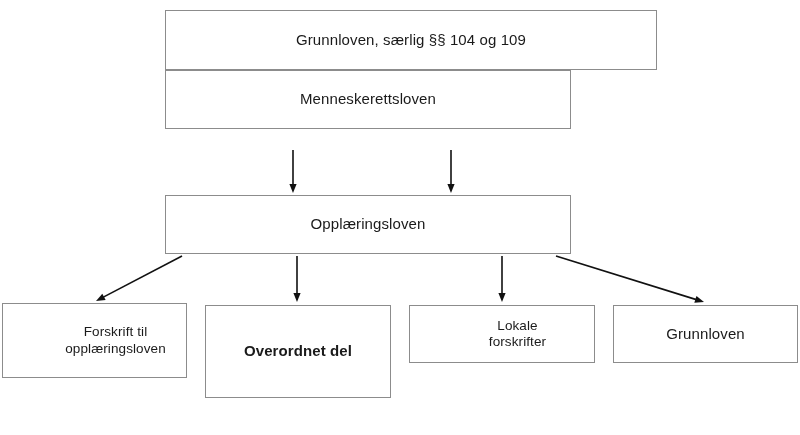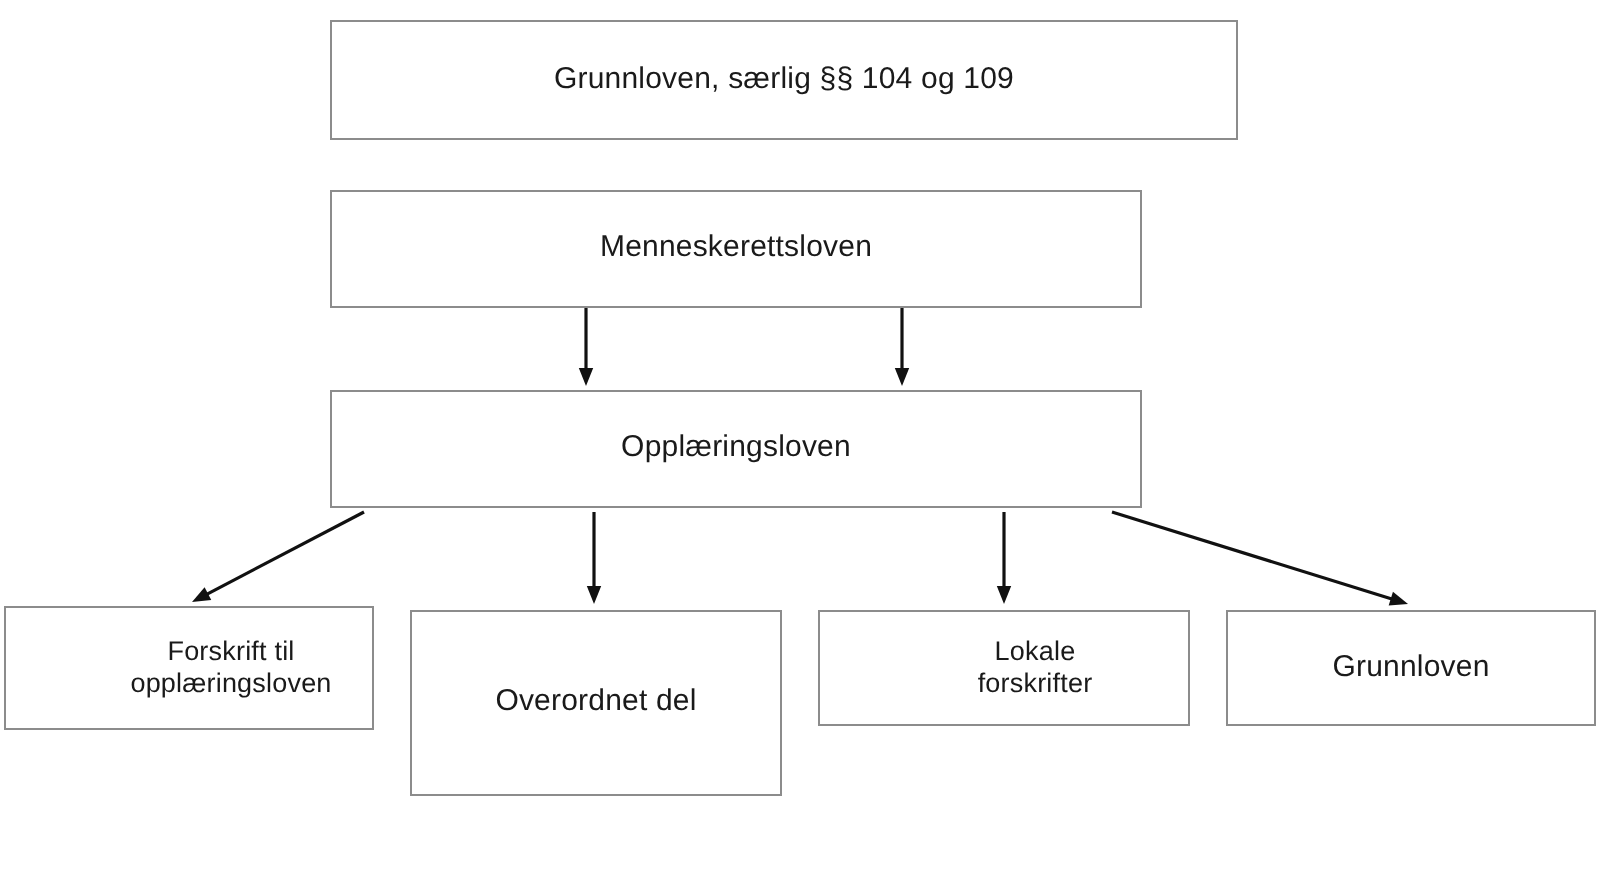--- a/index.html
+++ b/index.html
@@ -86,42 +86,42 @@
       <g>
         <line x1="502" y1="256" x2="502" y2="294.8" stroke="#111111" stroke-width="1.6"></line>
         <polygon points="502,302 498.4,293 505.6,293" fill="#111111"></polygon>
       </g>
       <g>
         <line x1="556" y1="256" x2="697.1244457948001" y2="299.8630034227081" stroke="#111111" stroke-width="1.6"></line>
         <polygon points="704,302 694.3370589548541,302.7665313809851 696.474055532146,295.89097717578517" fill="#111111"></polygon>
       </g>
     </svg>
   <div id="node-layer">
-      <div class="node" style="left: 165px; top: 10px; width: 454px; height: 60px; border-color: rgb(140, 140, 140);">
+      <div class="node" style="left: 165px; top: 10px; width: 492px; height: 60px; border-color: rgb(140, 140, 140);">
         <div class="node-cell">
           <span class="node-label" style="color: rgb(26, 26, 26);">Grunnloven, særlig §§ 104 og 109</span>
         </div>
       </div>
-      <div class="node" style="left: 165px; top: 95px; width: 406px; height: 59px; border-color: rgb(140, 140, 140);">
+      <div class="node" style="left: 165px; top: 70px; width: 406px; height: 59px; border-color: rgb(140, 140, 140);">
         <div class="node-cell">
           <span class="node-label" style="color: rgb(26, 26, 26);">Menneskerettsloven</span>
         </div>
       </div>
       <div class="node" style="left: 165px; top: 195px; width: 406px; height: 59px; border-color: rgb(140, 140, 140);">
         <div class="node-cell">
           <span class="node-label" style="color: rgb(26, 26, 26);">Opplæringsloven</span>
         </div>
       </div>
-      <div class="node" style="left: 2px; top: 303px; width: 185px; height: 62px; border-color: rgb(140, 140, 140); padding-left: 42px;">
+      <div class="node" style="left: 2px; top: 303px; width: 185px; height: 75px; border-color: rgb(140, 140, 140); padding-left: 42px;">
         <div class="node-cell">
           <span class="node-label small" style="color: rgb(26, 26, 26);">Forskrift til
 opplæringsloven</span>
         </div>
       </div>
-      <div class="node" style="left: 205px; top: 305px; width: 186px; height: 93px; border-color: rgb(140, 140, 140);">
+      <div class="node" style="left: 205px; top: 305px; width: 186px; height: 93px; border-color: rgb(140, 140, 140); font-weight: bold;">
         <div class="node-cell">
           <span class="node-label" style="color: rgb(26, 26, 26);">Overordnet del</span>
         </div>
       </div>
       <div class="node" style="left: 409px; top: 305px; width: 186px; height: 58px; border-color: rgb(140, 140, 140); padding-left: 31px;">
         <div class="node-cell">
           <span class="node-label small" style="color: rgb(26, 26, 26);">Lokale
 forskrifter</span>
         </div>
       </div>

